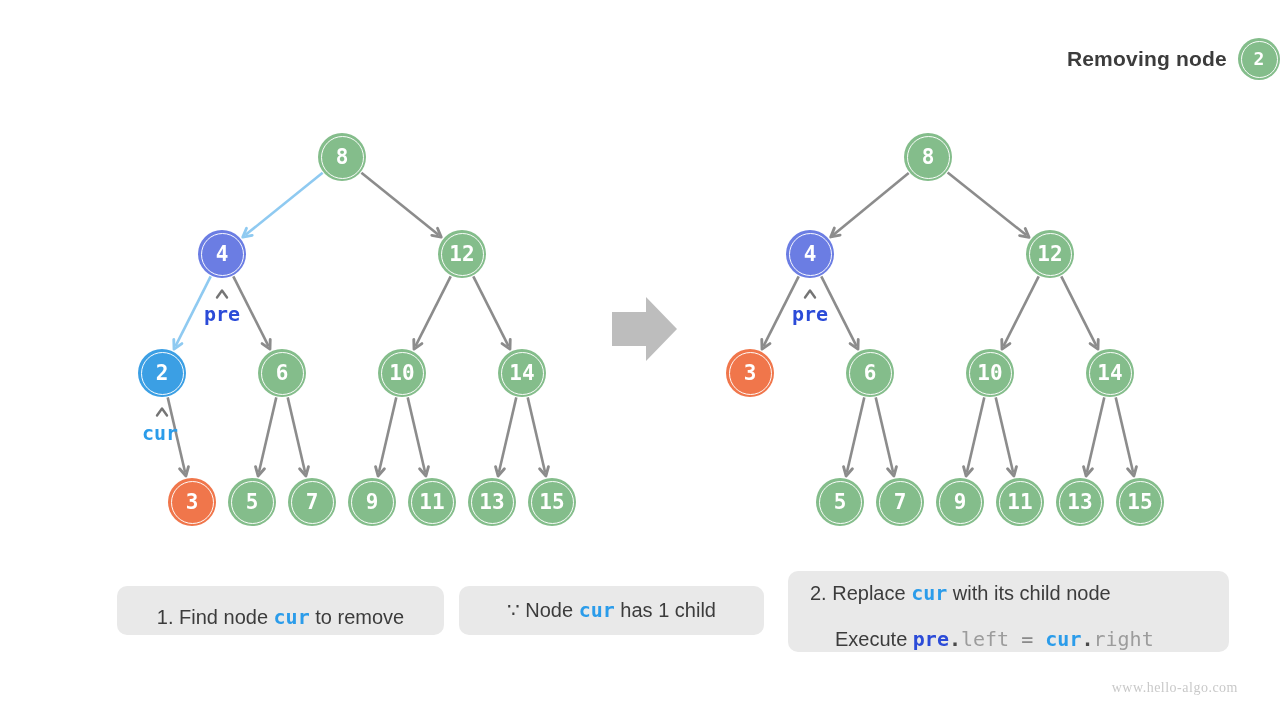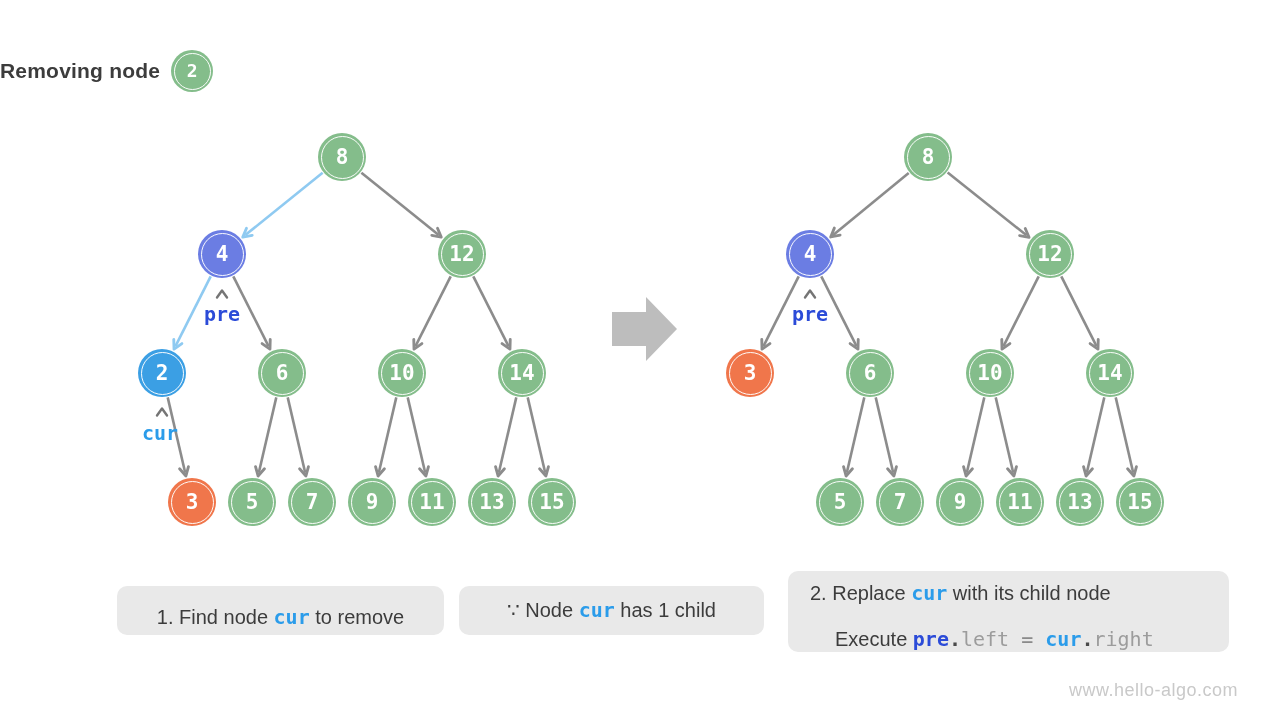--- a/index.html
+++ b/index.html
@@ -1,20 +1,20 @@
 <!DOCTYPE html>
 <html style="--ink: #3c3c3c; --node-green: #84bd8b; --node-indigo: #6b7de3; --node-blue: #3b9fe4; --node-orange: #f0764b; --edge: #8c8c8c; --edge-highlight: #8fcaf1; --caret: #757575; --pre-label: #2b4bd8; --cur-label: #2b9cea; --box-bg: #e9e9e9; --code-gray: #9c9c9c; --code-dot: #4a4a4a; --code-eq: #8a8a8a; --arrow: #bdbdbd; --watermark: #c9c9c9;"><head>
 <meta charset="utf-8">
 <style>
   html,body{margin:0;padding:0;}
   body{width:1280px;height:720px;overflow:hidden;background:#fff;font-family:"Liberation Sans",sans-serif;}
   .canvas{position:relative;width:1280px;height:720px;background:#ffffff;}
 
   
-  .title-row{position:absolute;left:0;right:0;top:48px;height:46px;display:flex;align-items:center;justify-content:flex-start;gap:11px;}
+  .title-row{position:absolute;left:0;right:0;top:36px;height:46px;display:flex;align-items:center;justify-content:flex-end;gap:11px;}
   .title-text{font-weight:700;font-size:21px;color:var(--ink);letter-spacing:.2px;}
   .title-node{position:relative;width:42px;height:42px;border-radius:50%;background:var(--node-green);display:flex;align-items:center;justify-content:center;flex:0 0 auto;}
   .title-node::after{content:"";position:absolute;inset:2.5px;border:1.5px solid rgba(255,255,255,.95);border-radius:50%;}
   .title-node .node-value{font-size:18px;}
 
   
   #edge-svg{position:absolute;left:0;top:0;width:1280px;height:720px;}
 
   
   .node{position:absolute;width:48px;height:48px;border-radius:50%;display:flex;align-items:center;justify-content:center;}
@@ -30,21 +30,21 @@
   #callout-3{padding:5px 18px 5px 22px;}
   #callout-3 .indented{padding-left:25px;margin-top:11px;}
   .m{font-family:"DejaVu Sans Mono",monospace;}
   .seg-plain{color:var(--ink);}
   .seg-cur{color:var(--cur-label);font-weight:700;}
   .seg-pre{color:var(--pre-label);font-weight:700;}
   .seg-code{color:var(--code-gray);}
   .seg-dot{color:var(--code-dot);font-weight:700;}
   .seg-eq{color:var(--code-eq);}
 
-  .watermark{position:absolute;top:680px;right:42px;font-family:Liberation Sans, sans-serif;font-size:18px;color:var(--watermark);letter-spacing:.5px;}
+  .watermark{position:absolute;top:680px;right:42px;font-family:Liberation Serif, serif;font-size:14px;color:var(--watermark);letter-spacing:.5px;}
 </style>
 </head>
 <body>
 
 <div class="canvas">
 
   <div class="title-row">
     <span class="title-text">Removing node</span>
     <span class="title-node">
       <span class="node-value">2</span>

